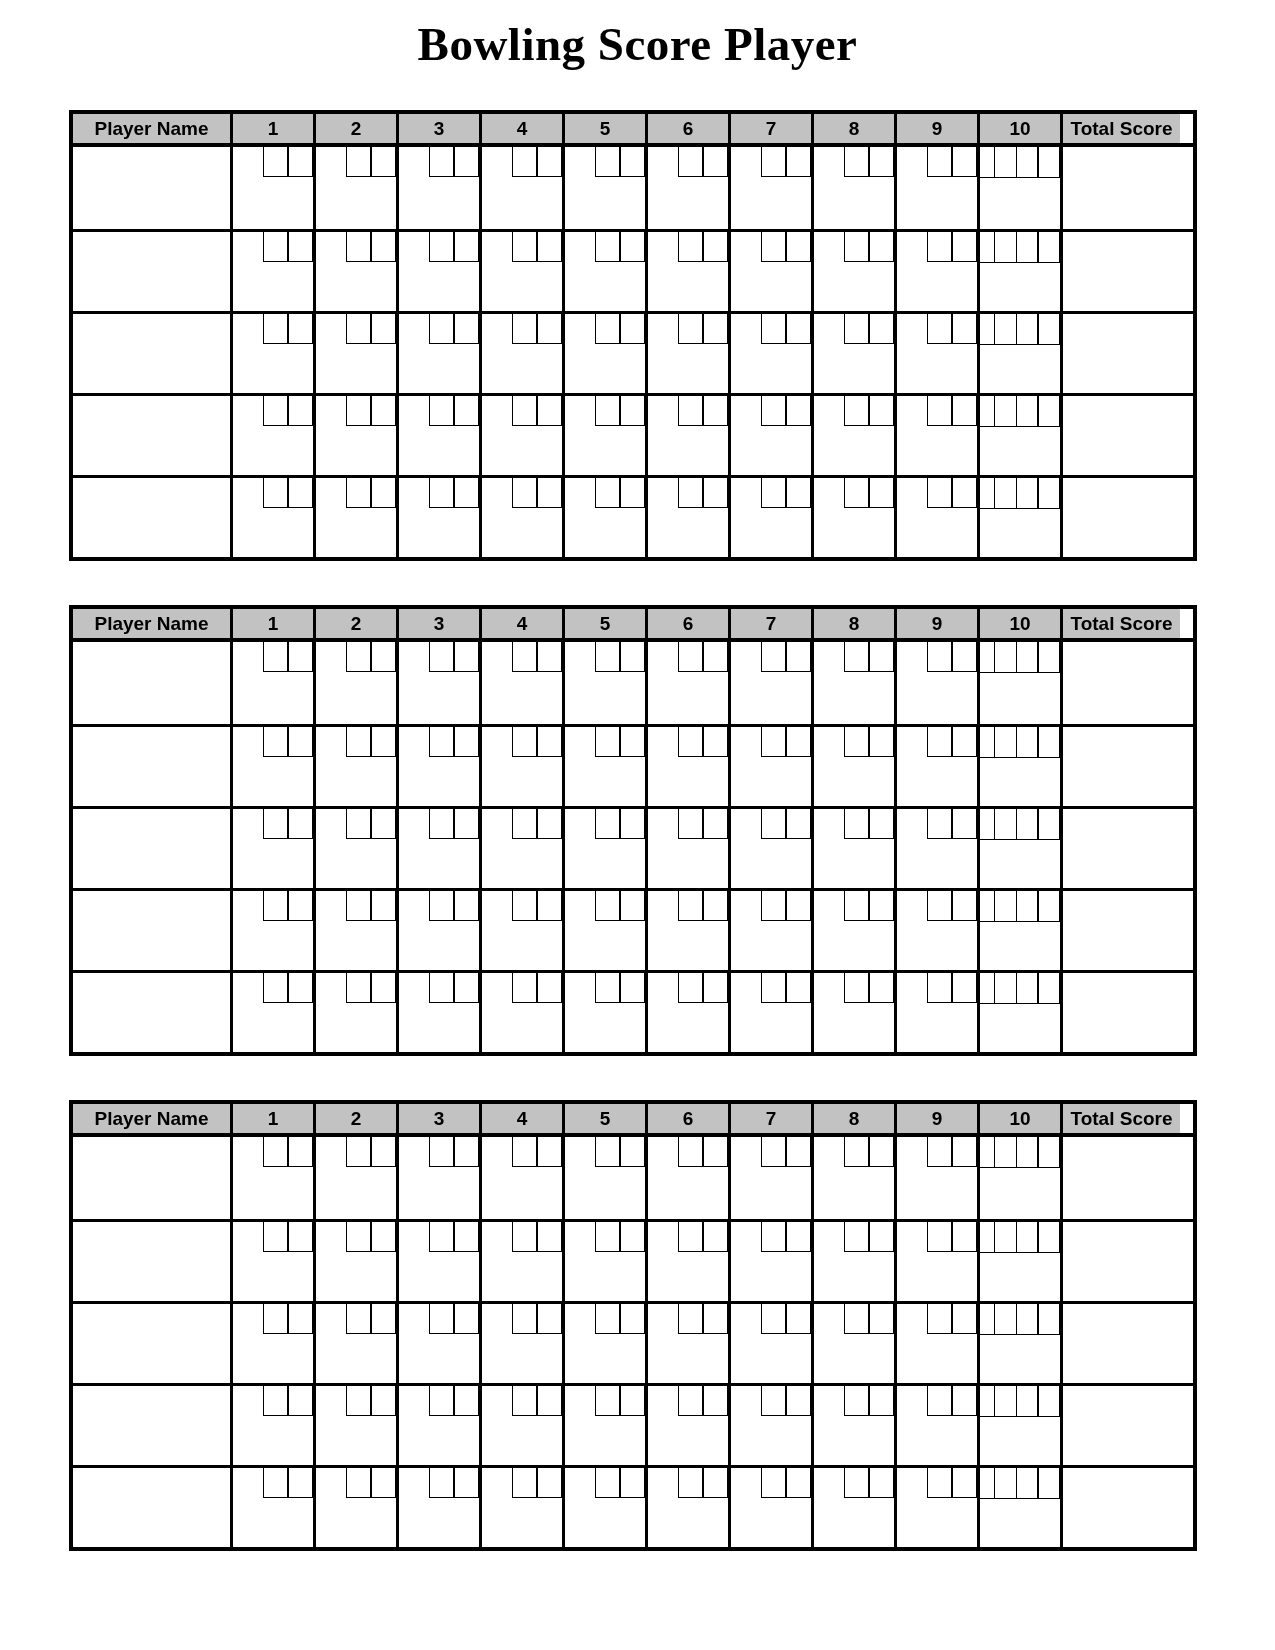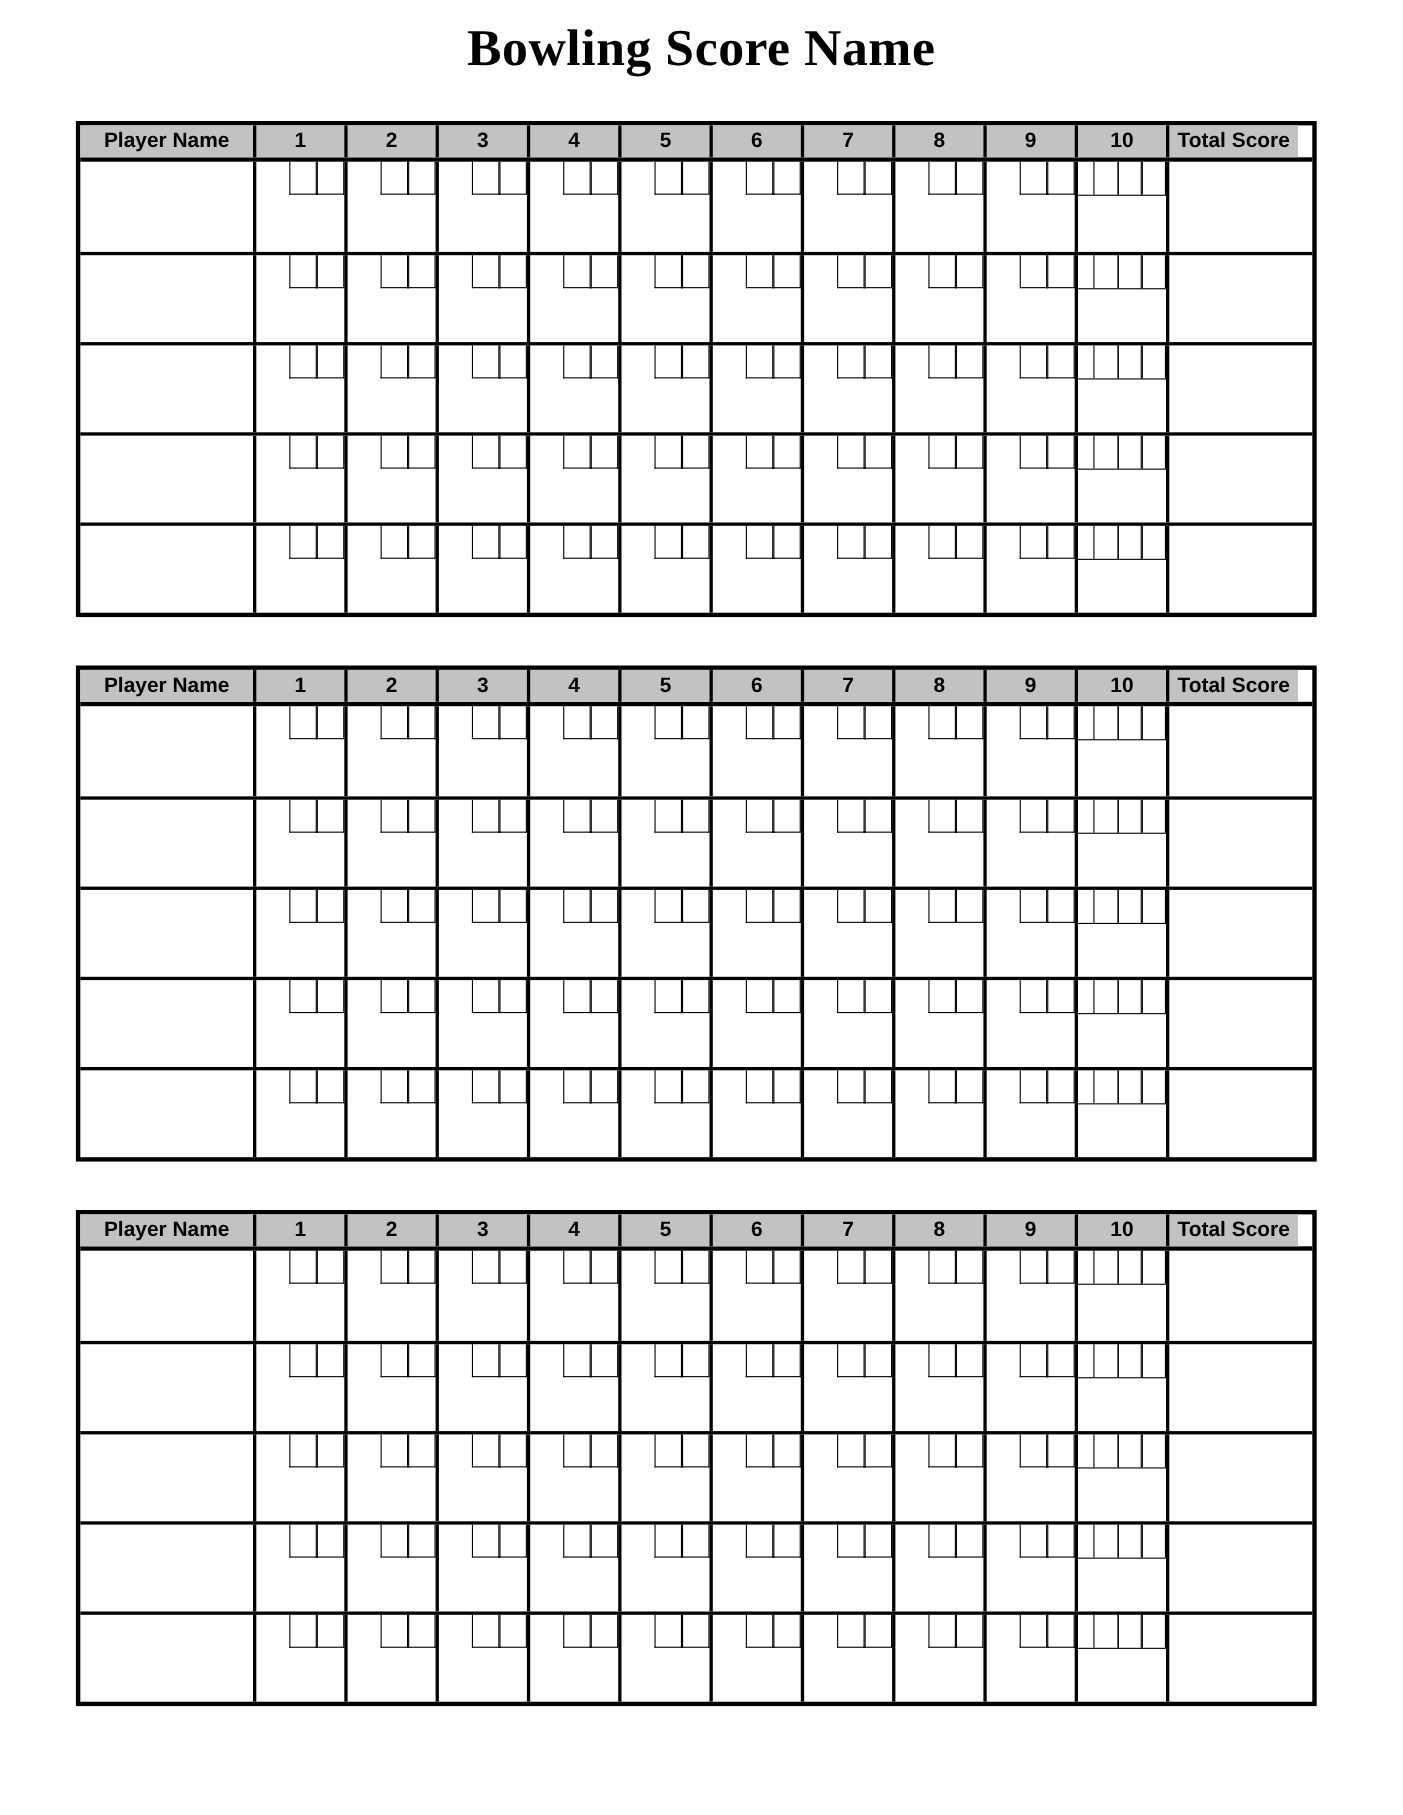--- a/index.html
+++ b/index.html
@@ -85,21 +85,21 @@
     border-bottom:1.5px solid var(--line);
   }
   .pins-full .throw-box{
     width:23px;
     border-bottom:none;
   }
 </style>
 </head>
 <body>
 
-<div class="doc-title">Bowling Score Name</div>
+<div class="doc-title">Bowling Score Player</div>
 
 <div id="sheet-root">
   <div class="score-table">
     <div class="row header-row">
       <div class="cell header-cell col-name">Player Name</div>
       <div class="cell header-cell col-frame">1</div>
       <div class="cell header-cell col-frame">2</div>
       <div class="cell header-cell col-frame">3</div>
       <div class="cell header-cell col-frame">4</div>
       <div class="cell header-cell col-frame">5</div>

